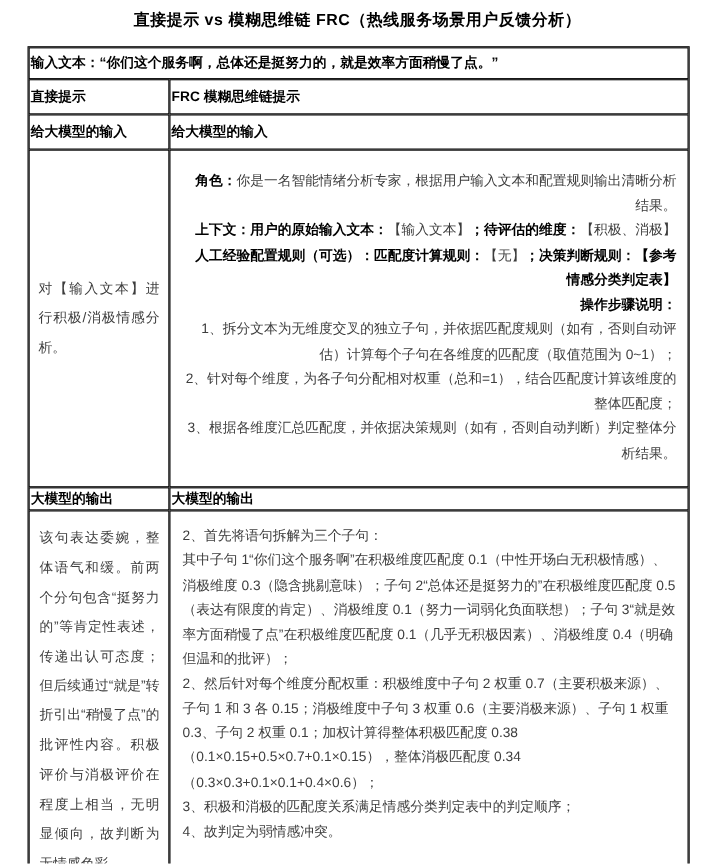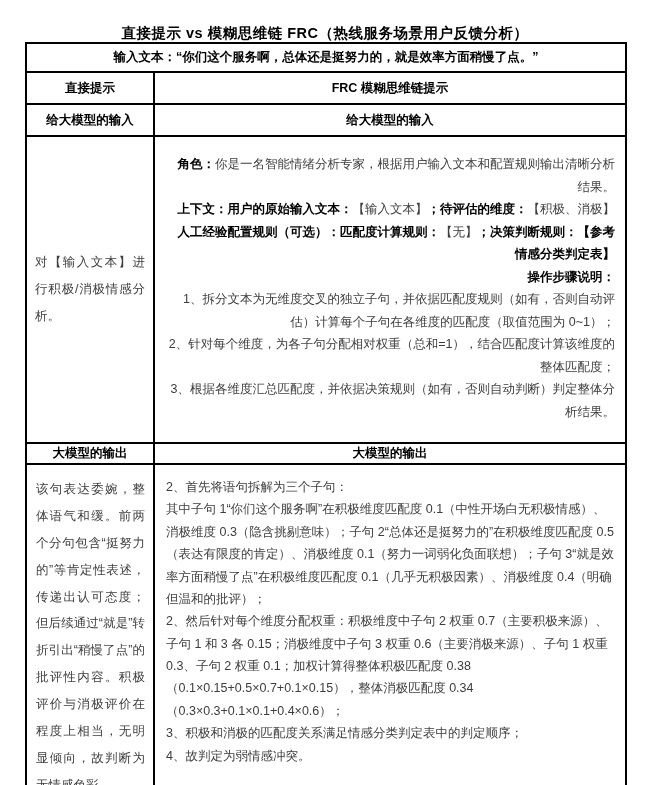--- a/index.html
+++ b/index.html
@@ -2,35 +2,35 @@
 <html><head>
 <meta charset="utf-8">
 <style>
   html,body{margin:0;padding:0;}
   body{
     width:650px;height:785px;background:#ffffff;position:relative;
     font-family:"Liberation Sans","DejaVu Sans",sans-serif;
     -webkit-font-smoothing:antialiased;
   }
   .doc-title{
-    position:absolute;top:24px;left:0;width:650px;
+    position:absolute;top:9px;left:0;width:650px;
     text-align:center;font-weight:bold;font-size:14.5px;color:#000;
     letter-spacing:0.5px;
   }
   table.cmp{
     position:absolute;left:25px;top:42px;width:600px;
     border-collapse:separate;border-spacing:0;table-layout:fixed;
     border:1px solid #000;
   }
   td{
     border:1px solid #000;box-sizing:border-box;
     font-size:12.5px;color:#3d3d3d;overflow:hidden;
   }
   col.c1{width:128px;} col.c2{width:472px;}
-  .hd{font-weight:bold;color:#000;text-align:center;vertical-align:middle;}
+  .hd{font-weight:bold;color:#000;vertical-align:middle;}
   .r-input{height:29px;}
   .r-cols{height:32px;padding-left:18px;}
   .r-inhdr{height:32px;}
   .r-inbody{height:307px;}
   .r-outhdr{height:21px;}
   .r-outbody{height:288px;}
   .cell-task{
     vertical-align:middle;text-align:justify;
     padding:12px 8px;line-height:2.15;margin-left:44px;
   }

